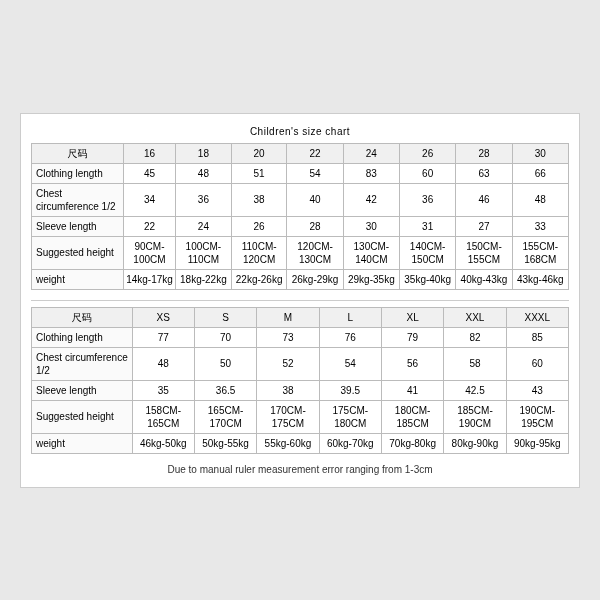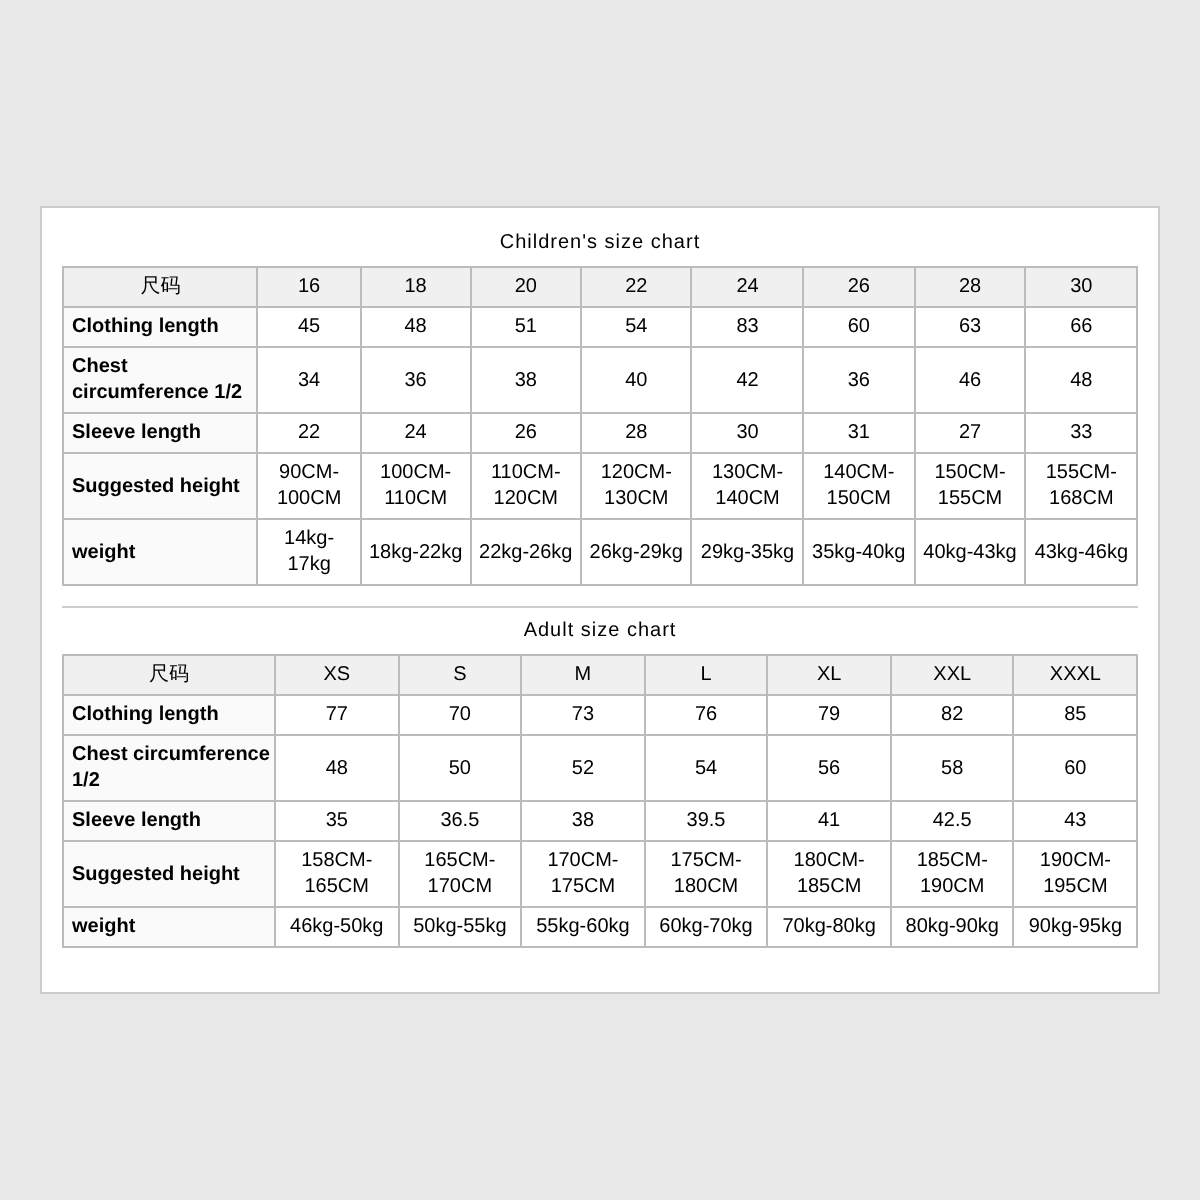--- a/index.html
+++ b/index.html
@@ -38,21 +38,21 @@
       line-height: 1.3;
       vertical-align: middle;
     }
     th {
       background: #f0f0f0;
       font-weight: normal;
     }
     .row-label {
       text-align: left;
       padding-left: 4px;
-      font-weight: bold;
+      font-weight: normal;
       background: #fafafa;
     }
     .note {
       text-align: center;
       font-size: 10px;
       color: #333;
       margin-top: 4px;
     }
     .divider {
       border: none;
@@ -134,21 +134,20 @@
           <td>29kg-35kg</td>
           <td>35kg-40kg</td>
           <td>40kg-43kg</td>
           <td>43kg-46kg</td>
         </tr>
       </tbody>
     </table>
 
   <hr class="divider">
 
-  <div class="section-title">Adult size chart</div>
   <table id="adult-table">
       <thead>
         <tr>
           <th>尺码</th>
           <th>XS</th>
           <th>S</th>
           <th>M</th>
           <th>L</th>
           <th>XL</th>
           <th>XXL</th>
@@ -202,13 +201,14 @@
           <td>50kg-55kg</td>
           <td>55kg-60kg</td>
           <td>60kg-70kg</td>
           <td>70kg-80kg</td>
           <td>80kg-90kg</td>
           <td>90kg-95kg</td>
         </tr>
       </tbody>
     </table>
 
+  <div class="note">Due to manual ruler measurement error ranging from 1-3cm</div>
 </div>
 
 </body></html>

